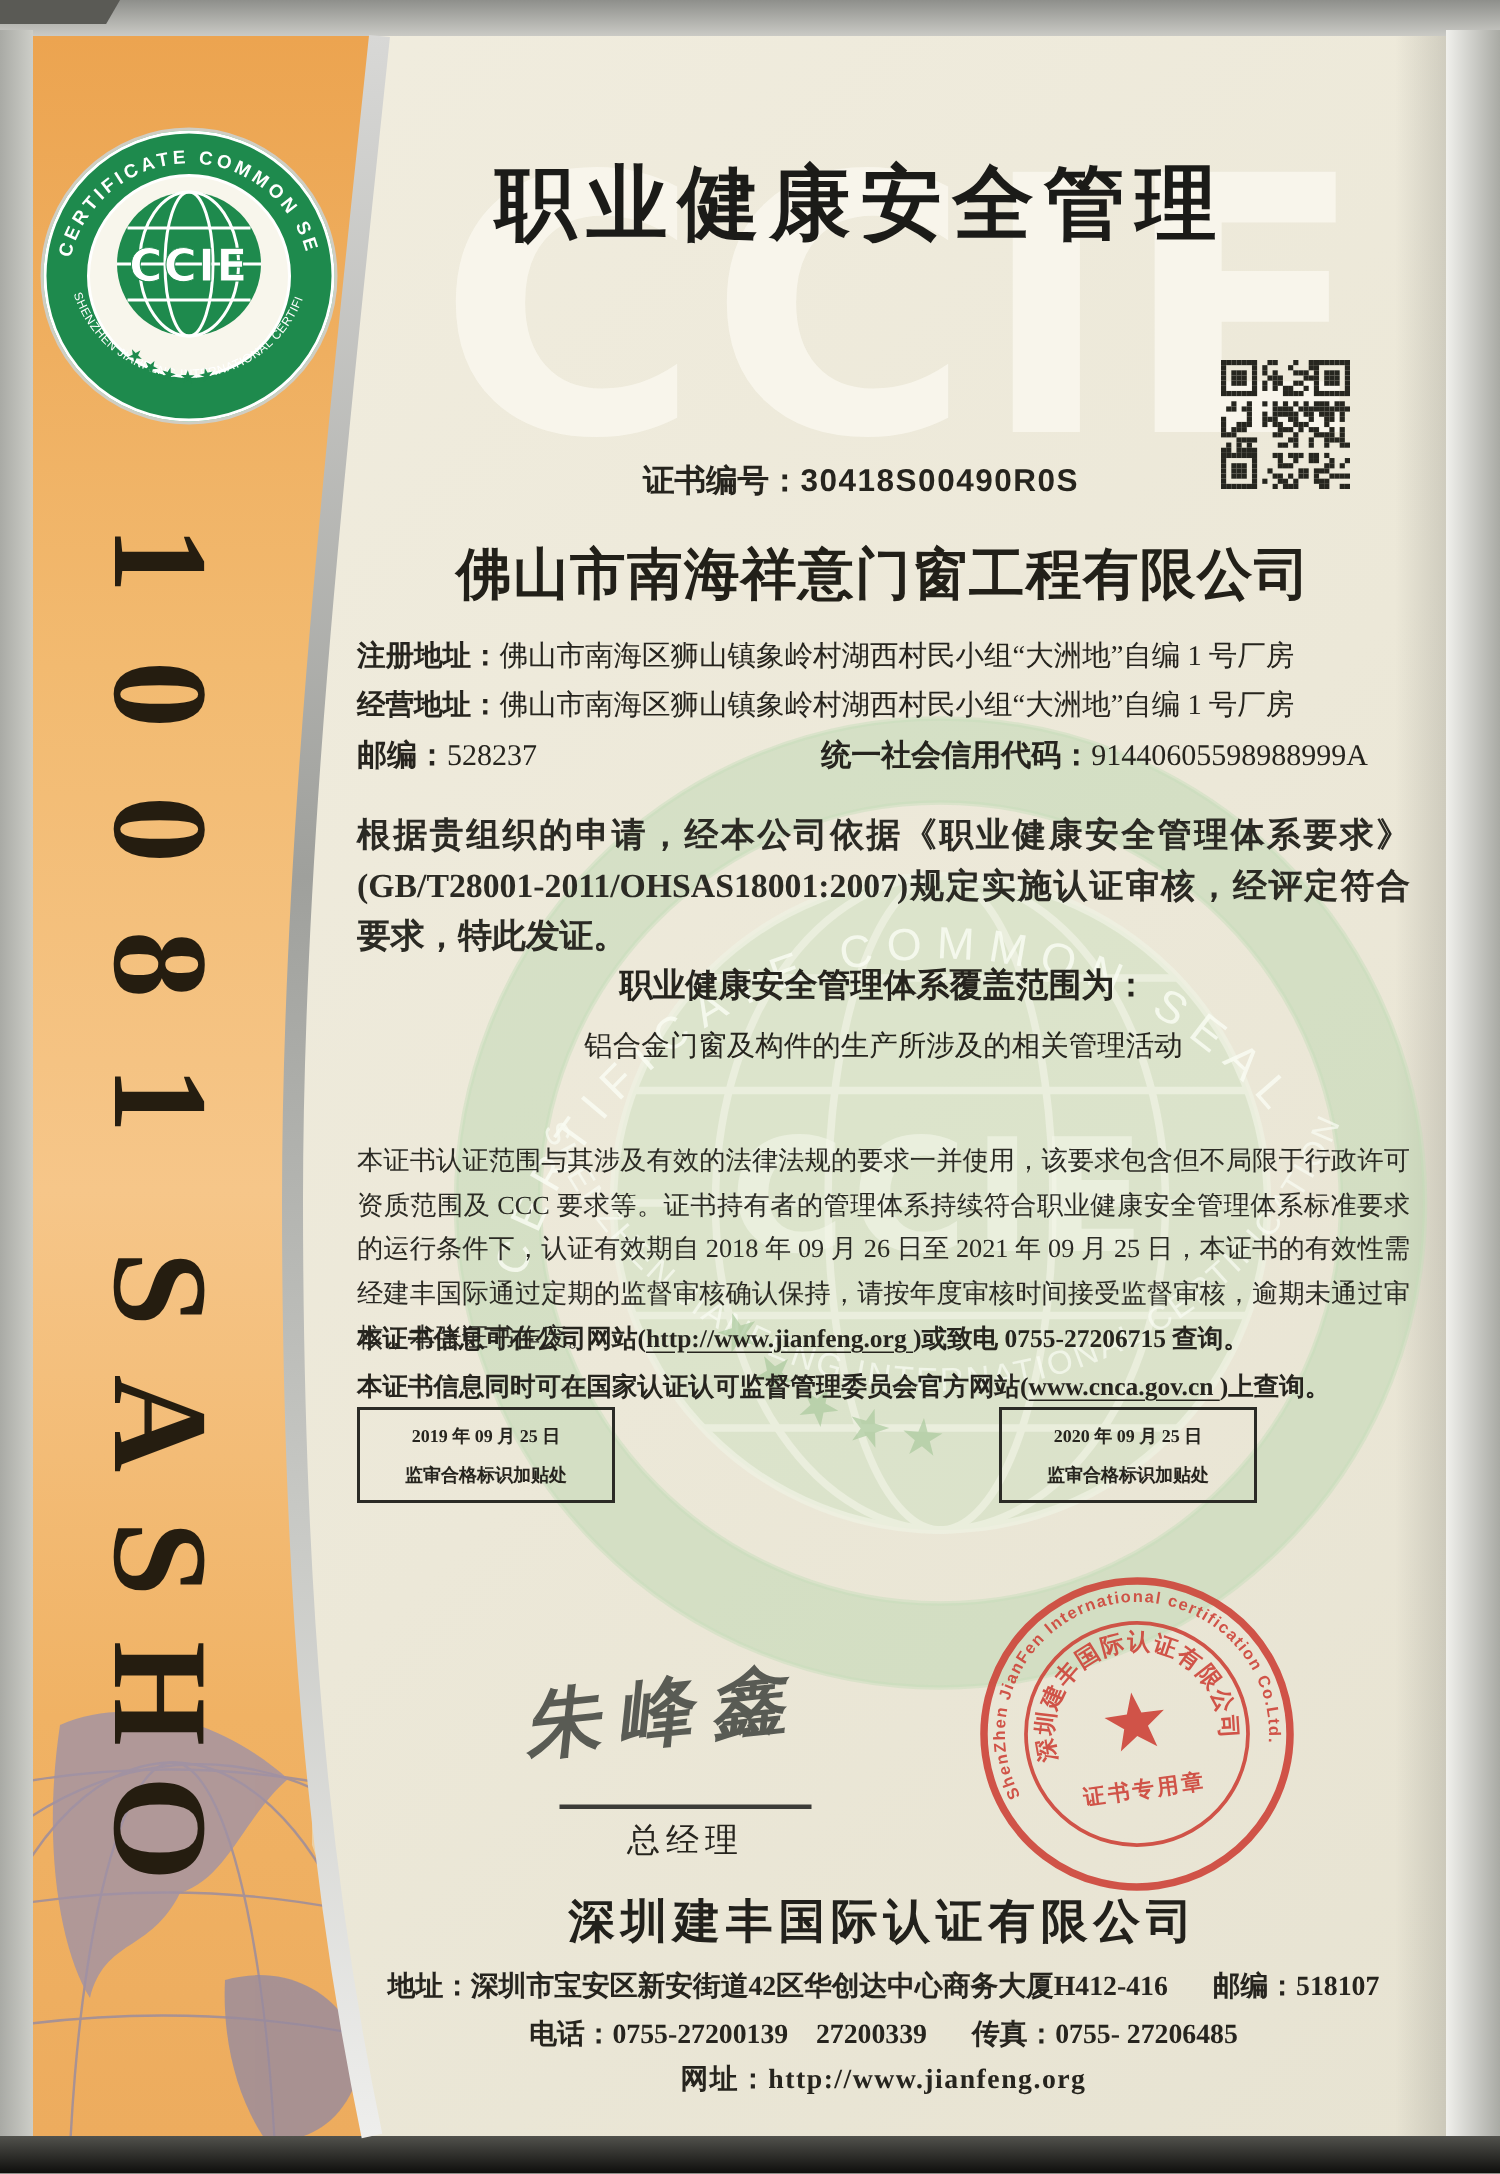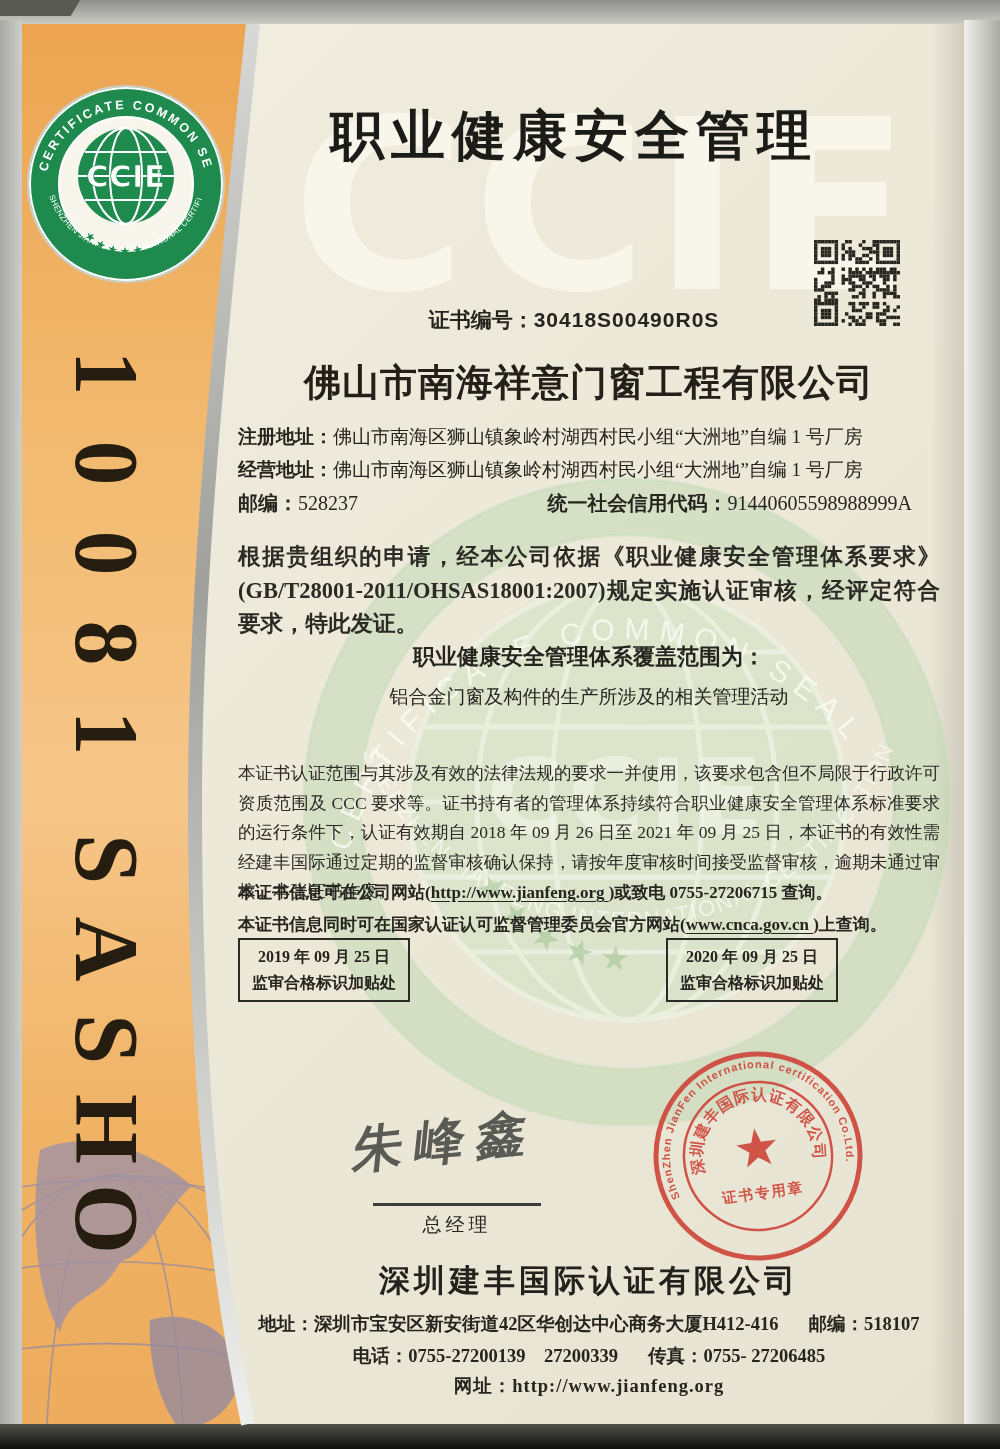--- a/index.html
+++ b/index.html
@@ -49,28 +49,28 @@
   #grant{top:540px;font-size:22.5px;line-height:33.5px;text-align:justify;font-weight:600;color:#2b2a24;}
   #scope-h{top:642px;font-size:22px;font-weight:bold;}
   #scope{top:684px;font-size:19px;}
   #first-issue{top:720px;font-size:19px;font-weight:bold;}
   #fineprint{top:759px;font-size:17.5px;line-height:29.5px;text-align:justify;color:#2b2a24;}
   .inf{font-size:17px;font-weight:600;}
   #info1{top:881px;} #info2{top:913px;}
   .u{font-weight:bold;text-decoration:underline;text-underline-offset:3px;}
 
   .audit-box{position:absolute;border:2px solid #2b2b26;height:56px;text-align:center;
-             font-size:16px;font-weight:bold;padding-top:4px;line-height:26px;}
+             font-size:12px;font-weight:bold;padding-top:4px;line-height:26px;}
   #box1{left:0px;top:938px;width:168px;}
   #box2{left:428px;top:938px;width:168px;}
 
   #sig-name{left:115px;top:1108px;font-size:50px;font-weight:bold;letter-spacing:12px;color:#454843;
             transform:rotate(-6deg) skewX(-12deg);opacity:.88;}
   #sig-line{left:135px;top:1203px;width:168px;height:3px;background:#3c3c38;}
-  #sig-title{left:135px;top:1212px;width:168px;font-size:19px;letter-spacing:4px;text-align:center;}
+  #sig-title{left:135px;top:1212px;width:168px;font-size:22px;letter-spacing:4px;text-align:center;}
 
   #issuer-name{top:1260px;font-size:31px;font-weight:bold;letter-spacing:4px;
                font-family:"Liberation Sans","DejaVu Sans",sans-serif;color:#22211c;}
   .contact{font-size:18.5px;font-weight:bold;}
   #issuer-addr{top:1311px;} #issuer-tel{top:1343px;} #issuer-web{top:1373px;letter-spacing:1px;}
   .gap{display:inline-block;width:30px;}
 
   #qr{left:814px;top:240px;width:86px;height:86px;z-index:6;}
 </style>
 </head>

